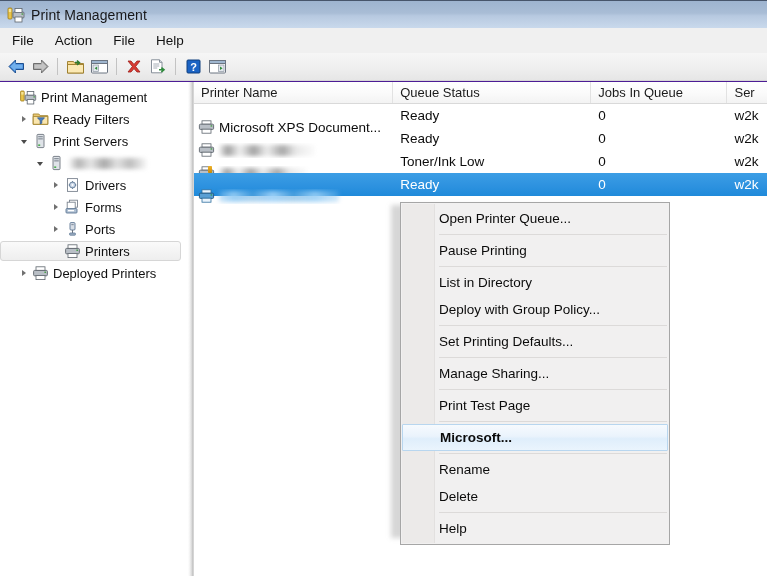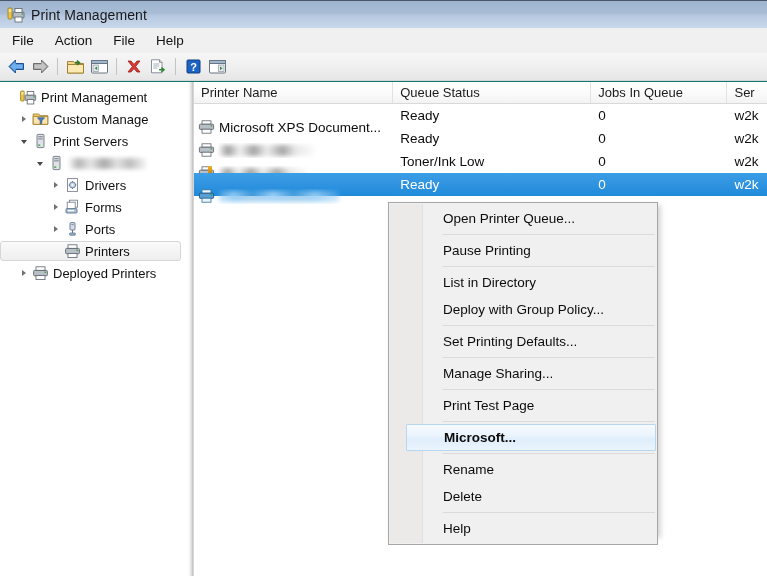--- a/index.html
+++ b/index.html
@@ -9,21 +9,21 @@
     overflow: hidden;
     font-family: "Liberation Sans", sans-serif;
     font-size: 12px;
     background: #ffffff;
   }
 
   #app {
     position: relative;
     width: 767px;
     height: 576px;
-    background: #0f766e;
+    background: #4c1d95;
     overflow: hidden;
   }
 
   
   .titlebar {
     position: absolute; left: 0; top: 0;
     width: 767px; height: 28px;
     background: linear-gradient(to bottom, #9eb4d0 0%, #a9bdd6 45%, #b7c9e0 55%, #c9d9ec 100%);
     border-top: 1px solid #47556b;
     display: flex; align-items: center;
@@ -261,25 +261,25 @@
   
   .ctx-shadow {
     position: absolute;
     left: 391px; top: 205px;
     width: 270px; height: 333px;
     background: rgba(120,120,120,0.30);
     filter: blur(2.5px);
   }
   .ctx {
     position: absolute;
-    left: 388px; top: 202px;
+    left: 400px; top: 202px;
     width: 270px;
     background: #f1f0f0;
     border: 1px solid #a6a6a6;
-    padding: 2px 0 2px 16px;
+    padding: 2px 0 2px 0;
   }
   .ctx-gutter {
     position: absolute;
     left: 1px; top: 1px;
     width: 33px; bottom: 1px;
     background: #eceae9;
     border-right: 1px solid #e2e0df;
   }
   .ctx-item {
     position: relative;
@@ -426,21 +426,21 @@
 
       <div class="tree-node" style="padding-left:16px">
         <span class="tw collapsed"></span>
         <span class="tnode-icon">
           <svg width="17" height="16" viewBox="0 0 17 16">
             <path d="M1.2 3 h5.6 l1.3 1.7 h7.7 v8.6 h-14.6 Z" fill="#f0cf7c" stroke="#a3832c" stroke-width="0.9"></path>
             <path d="M1.2 5.4 h14.6 v7.9 h-14.6 Z" fill="#fae6ae" stroke="#a3832c" stroke-width="0.9"></path>
             <path d="M5.5 6.8 h7 l-2.7 3 v2.4 l-1.6 0.8 v-3.2 Z" fill="#4a7fc4" stroke="#2c548a" stroke-width="0.7"></path>
           </svg>
         </span>
-        <span class="tnode-label">Custom Manage</span>
+        <span class="tnode-label">Ready Filters</span>
       </div>
 
       <div class="tree-node" style="padding-left:16px">
         <span class="tw expanded"></span>
         <span class="tnode-icon">
           <svg width="17" height="16" viewBox="0 0 17 16">
             <rect x="5" y="1.4" width="7" height="13.2" rx="1" fill="#dfe3e8" stroke="#6d757e" stroke-width="0.9"></rect>
             <rect x="6.2" y="3" width="4.6" height="1.3" fill="#8d959e"></rect>
             <rect x="6.2" y="5.2" width="4.6" height="1.3" fill="#8d959e"></rect>
             <rect x="6.2" y="11.4" width="2" height="1.6" fill="#4caf50"></rect>

